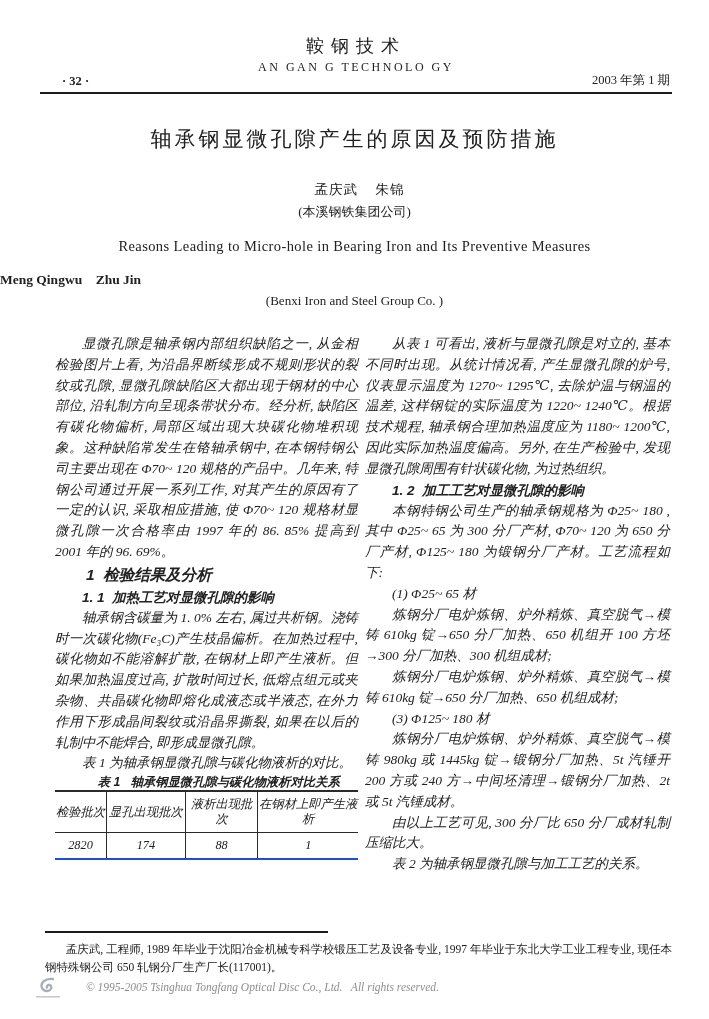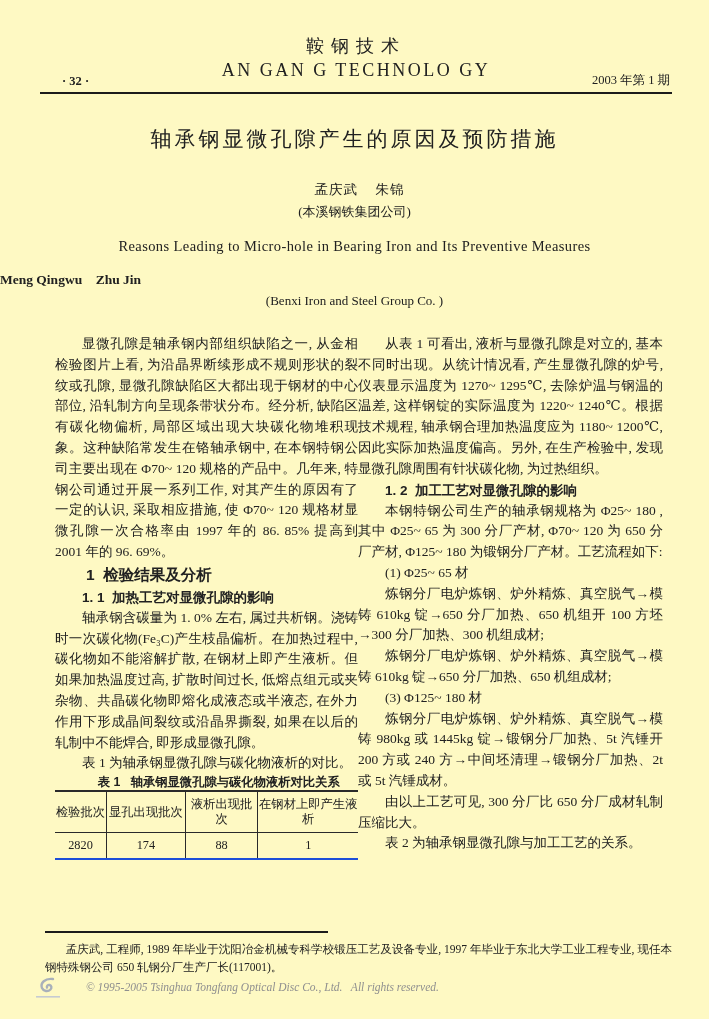--- a/index.html
+++ b/index.html
@@ -1,39 +1,39 @@
 <!DOCTYPE html>
 <html><head>
 <meta charset="utf-8">
 <style>
   html,body { margin:0; padding:0; background:#e8e8e8; }
   .page {
     position:relative;
     width:709px; height:1019px;
     margin:0 auto;
-    background:#fef9c3;
+    background:#ffffff;
     font-family:"Liberation Serif","DejaVu Serif",serif;
     color:#212121;
     overflow:hidden;
   }
   .pre { white-space:pre-wrap; }
 
   
   .header {
     position:absolute; top:34px; left:40px; right:37px;
     height:58px;
     border-bottom:2.5px solid #1c1c1c;
   }
   .journal-cn {
     position:absolute; top:0; left:0; right:0;
     text-align:center; font-size:18px; letter-spacing:7px;
   }
   .journal-en {
     position:absolute; top:26px; left:0; right:0;
-    text-align:center; font-size:18px; letter-spacing:2.5px;
+    text-align:center; font-size:12px; letter-spacing:2.5px;
   }
   .page-num {
     position:absolute; bottom:3px; left:22px;
     font-size:12.5px; font-weight:bold;
   }
   .issue {
     position:absolute; bottom:3px; right:2px;
     font-size:12.5px;
   }
 
@@ -59,21 +59,21 @@
     text-align:left; font-size:13.5px; font-weight:bold;
   }
   .affil-en {
     position:absolute; top:293px; left:0; right:0;
     text-align:center; font-size:13px;
   }
 
   
   .columns {
     position:absolute; top:334px; left:55px; width:615px;
-    display:flex; 
+    display:flex; gap:7px;font-style:italic;
   }
   .col { font-size:13.5px; line-height:20.8px; text-align:justify; }
   .col-left  { width:303px; }
   .col-right { width:305px; }
   .col p { margin:0; text-indent:2em; }
   .h-section {
     margin:36px 0 4px; text-indent:0;
     font-family:"Liberation Sans","DejaVu Sans",sans-serif;
     font-size:15.5px; font-weight:600; line-height:24px;
   }

